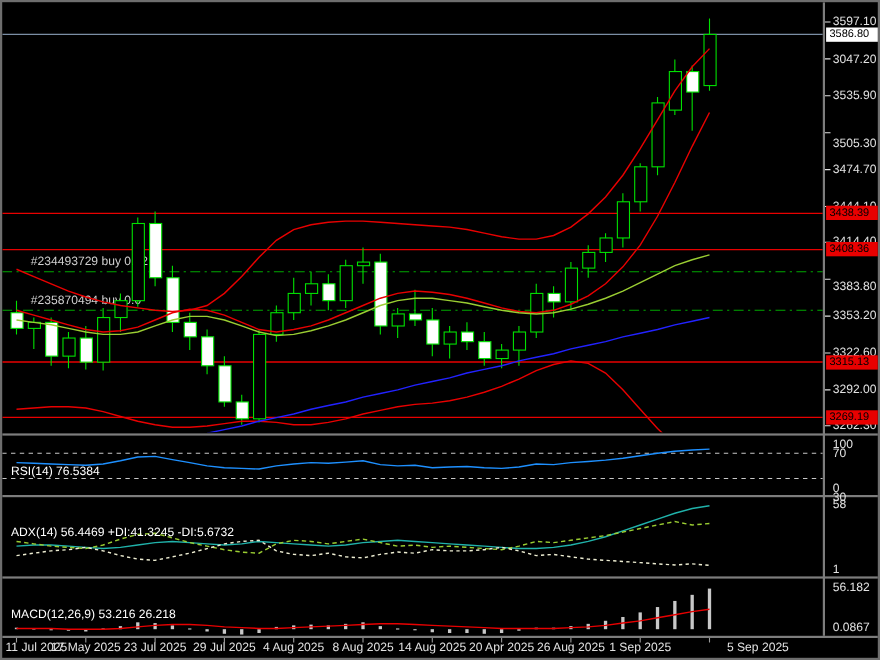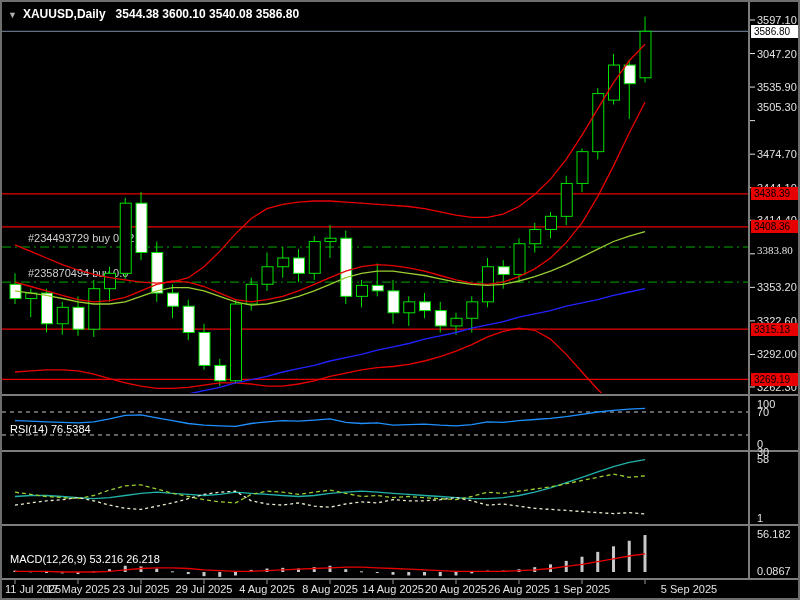--- a/index.html
+++ b/index.html
@@ -217,62 +217,60 @@
         <line x1="265" x2="265" y1="578" y2="582" stroke="#9a9a9a" stroke-width="1"></line>
         <line x1="328" x2="328" y1="578" y2="582" stroke="#9a9a9a" stroke-width="1"></line>
         <line x1="391" x2="391" y1="578" y2="582" stroke="#9a9a9a" stroke-width="1"></line>
         <line x1="454" x2="454" y1="578" y2="582" stroke="#9a9a9a" stroke-width="1"></line>
         <line x1="517" x2="517" y1="578" y2="582" stroke="#9a9a9a" stroke-width="1"></line>
         <line x1="580" x2="580" y1="578" y2="582" stroke="#9a9a9a" stroke-width="1"></line>
         <line x1="643" x2="643" y1="578" y2="582" stroke="#9a9a9a" stroke-width="1"></line>
       </g>
     </svg>
 
-  <div class="ttl">
-    <span class="arr">▼</span><span class="sym">XAUUSD,Daily</span><span>3544.38 3600.10 3540.08 3586.80</span>
-  </div>
 
   <div class="panel-label" style="top:397px">RSI(14) 76.5384</div>
+  <div class="panel-label" style="top:452px">ADX(14) 56.4469 +DI:41.3245 -DI:5.6732</div>
   <div class="panel-label" style="top:527px">MACD(12,26,9) 53.216 26.218</div>
 
   <div class="sep" style="top:392px"></div>
   <div class="sep" style="top:448px"></div>
   <div class="sep" style="top:522px"></div>
   <div class="sep" style="top:576px"></div>
   <div class="vsep"></div>
 
   <div id="gen-labels">
       <div class="tick" style="top: 12px; text-align: center;">3597.10</div>
       <div class="tick" style="top: 45.543px;">3047.20</div>
       <div class="tick" style="top: 79.086px;">3535.90</div>
-      <div class="tick" style="top: 99px; text-align: center;">3505.30</div>
+      <div class="tick" style="top: 123px; text-align: center;">3505.30</div>
       <div class="tick" style="top: 146.172px;">3474.70</div>
       <div class="tick" style="top: 179.715px;">3444.10</div>
       <div class="tick" style="top: 212.272px;">3414.40</div>
-      <div class="tick" style="top: 242px; font-family: Liberation Serif, serif;">3383.80</div>
+      <div class="tick" style="top: 253px;">3383.80</div>
       <div class="tick" style="top: 279.358px;">3353.20</div>
       <div class="tick" style="top: 312.901px;">3322.60</div>
       <div class="tick" style="top: 346.444px;">3292.00</div>
       <div class="tick" style="top: 379px;">3262.30</div>
       <div class="tick" style="top: 396px;">100</div>
       <div class="tick" style="top: 404px;">70</div>
       <div class="tick" style="top: 427px; margin-top: 17px;">30</div>
       <div class="tick" style="top: 436px;">0</div>
       <div class="tick" style="top: 451px;">58</div>
       <div class="tick" style="top: 510px;">1</div>
       <div class="tick" style="top: 526px;">56.182</div>
       <div class="tick" style="top: 563px;">0.0867</div>
       <div class="date first" style="top: 581px; left: 3px;">11 Jul 2025</div>
       <div class="date" style="top: 581px; left: 76px;">17 May 2025</div>
       <div class="date" style="top: 581px; left: 139px;">23 Jul 2025</div>
       <div class="date" style="top: 581px; left: 202px;">29 Jul 2025</div>
       <div class="date" style="top: 581px; left: 265px;">4 Aug 2025</div>
       <div class="date" style="top: 581px; left: 328px;">8 Aug 2025</div>
       <div class="date" style="top: 581px; left: 391px;">14 Aug 2025</div>
-      <div class="date" style="top: 581px; left: 454px;">20 Aug 2025</div>
+      <div class="date" style="top: 581px; left: 454px;">20 Apr 2025</div>
       <div class="date" style="top: 581px; left: 517px;">26 Aug 2025</div>
       <div class="date" style="top: 581px; left: 580px;">1 Sep 2025</div>
       <div class="date" style="top: 581px; left: 643px; margin-left: 44px;">5 Sep 2025</div>
     </div>
 
   <div class="badge red" id="lv0" style="top: 185.474px;">3438.39</div>
   <div class="badge red" id="lv1" style="top: 218.392px;">3408.36</div>
   <div class="badge red" id="lv2" style="top: 320.589px;">3315.13</div>
   <div class="badge red" id="lv3" style="top: 370.947px;">3269.19</div>
   <div class="badge white" id="cur" style="top: 22.7906px;">3586.80</div>

